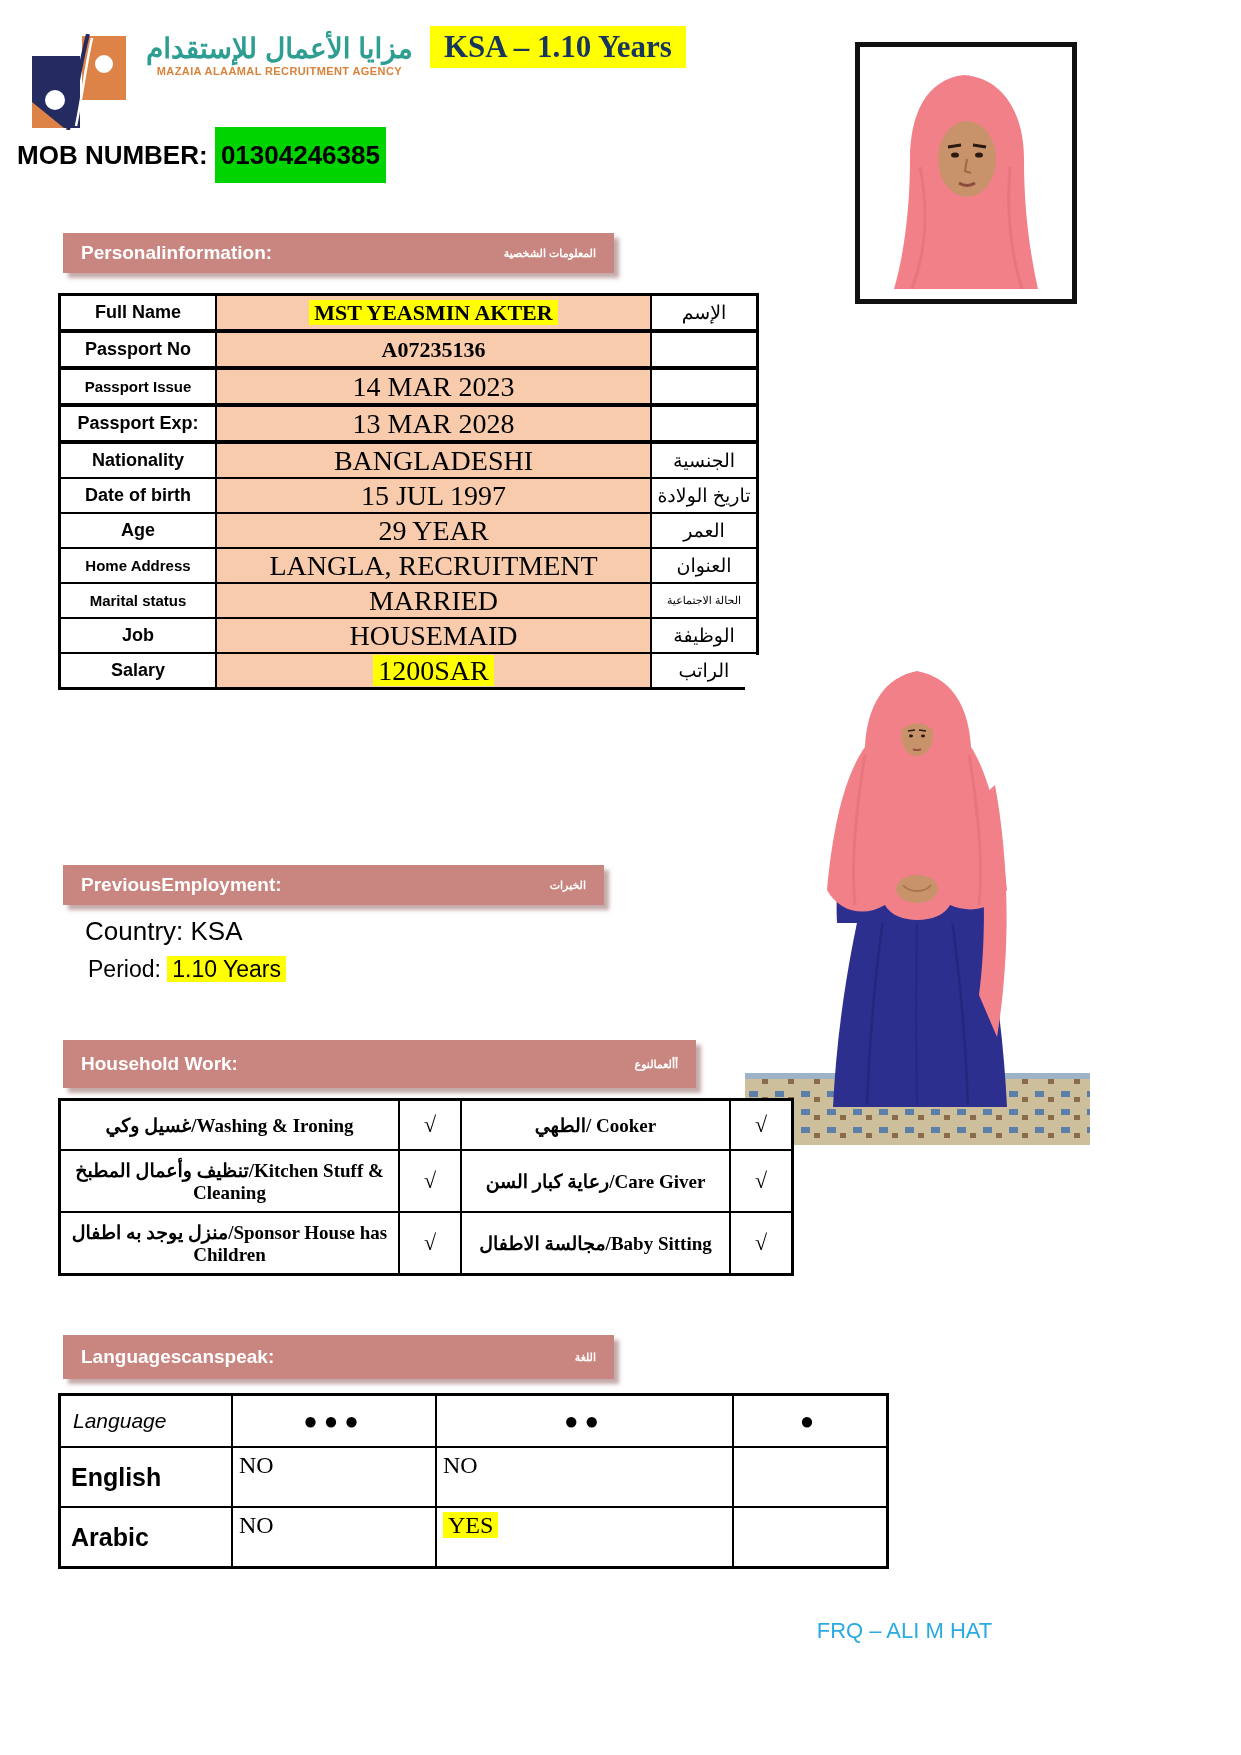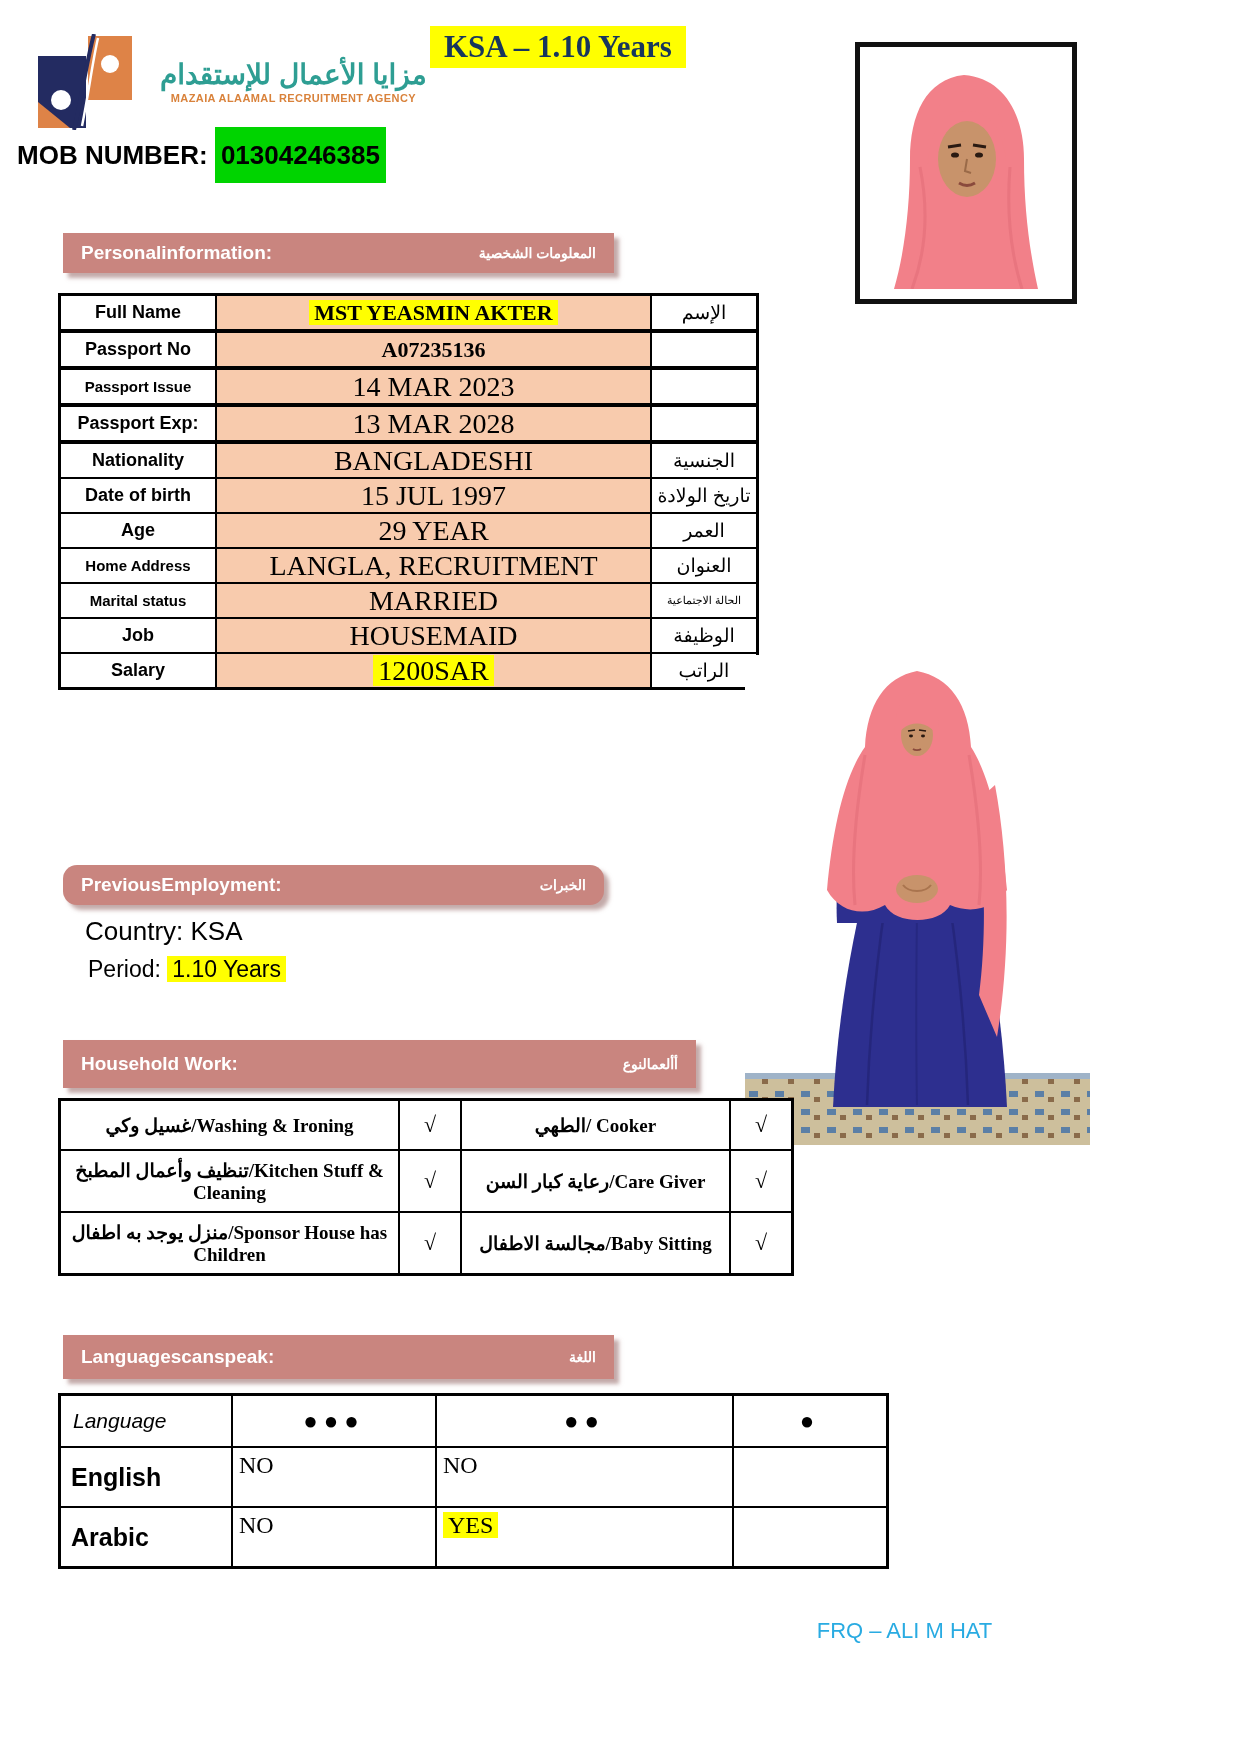--- a/index.html
+++ b/index.html
@@ -1,41 +1,41 @@
 <!DOCTYPE html>
 <html><head>
 <meta charset="utf-8">
 <style>
   html,body{margin:0;padding:0;}
   body{
     width:1241px;height:1755px;position:relative;background:#ffffff;
     font-family:"Liberation Sans",sans-serif;color:#000;overflow:hidden;
   }
   
-  .logo{position:absolute;left:34px;top:34px;display:flex;align-items:center;gap:24px;}
+  .logo{position:absolute;left:28px;top:34px;display:flex;gap:16px;}
   .logo-text{display:flex;flex-direction:column;align-items:center;gap:2px;}
   .logo-ar{font-size:28px;font-weight:bold;color:#2E9E93;line-height:1.05;}
   .logo-en{font-size:11px;font-weight:bold;color:#D9823B;letter-spacing:.4px;}
   
   .doc-title{
     position:absolute;left:430px;top:26px;background:#FFFF00;color:#17365D;
     font-family:"Liberation Serif",serif;font-weight:bold;font-size:31px;
     padding:3px 14px;white-space:nowrap;
   }
   .mob-line{position:absolute;left:17px;top:140px;font-size:26px;font-weight:bold;white-space:nowrap;}
   .hl-green{background:#00D400;padding:13px 6px;}
   .hl{background:#FFFF00;padding:0 5px;}
   
   .band{
     position:absolute;height:40px;background:#C9857F;color:#fff;font-weight:bold;
     display:flex;align-items:center;justify-content:space-between;padding:0 18px;
     box-shadow:5px 5px 4px rgba(146,100,98,.55);
   }
   .band .en{font-size:19px;}
-  .band .arx{font-size:14px;}
+  .band .arx{font-size:11px;}
   
   table{border-collapse:collapse;table-layout:fixed;background:#fff;}
   .ptable{position:absolute;left:58px;top:293px;width:679px;border:3px solid #000;}
   .ptable td{border:2px solid #000;height:33px;text-align:center;vertical-align:middle;padding:0 2px;}
   .ptable tr.thick td{border-bottom-width:4px;}
   .ptable td.lb{width:150px;font-weight:bold;font-size:18px;}
   .ptable td.lb.small{font-size:15px;}
   .ptable td.vl{width:429px;background:#F8CBAD;font-family:"Liberation Serif",serif;font-size:28px;}
   .ptable td.vl.bold{font-weight:bold;font-size:22px;}
   .ptable td.ar{width:100px;font-size:19px;}
@@ -201,21 +201,21 @@
     <path d="M163,76 L170,75" stroke="#2A1A12" stroke-width="1.6"></path>
     <path d="M174,75 L181,76" stroke="#2A1A12" stroke-width="1.6"></path>
     <ellipse cx="166" cy="81" rx="2" ry="1.4" fill="#2A1A12"></ellipse>
     <ellipse cx="178" cy="81" rx="2" ry="1.4" fill="#2A1A12"></ellipse>
     <path d="M168,94 C170,95.5 174,95.5 176,94" stroke="#8A4A3C" stroke-width="1.8" fill="none"></path>
     <ellipse cx="172" cy="234" rx="21" ry="14" fill="#C8936B"></ellipse>
     <path d="M158,230 C164,238 180,238 186,230" stroke="#A9744E" stroke-width="2" fill="none"></path>
   </svg>
 </div>
 
-<div class="band" style="left:63px;top:865px;width:505px;border-radius:14px;">
+<div class="band" style="left:63px;top:865px;width:505px;">
   <span class="en">PreviousEmployment:</span>
   <span class="arx">الخبرات</span>
 </div>
 <div class="country">
   <span>Country:</span>
   <span>KSA</span>
 </div>
 <div class="period">
   <span>Period:</span>
   <span class="hl">1.10 Years</span>

